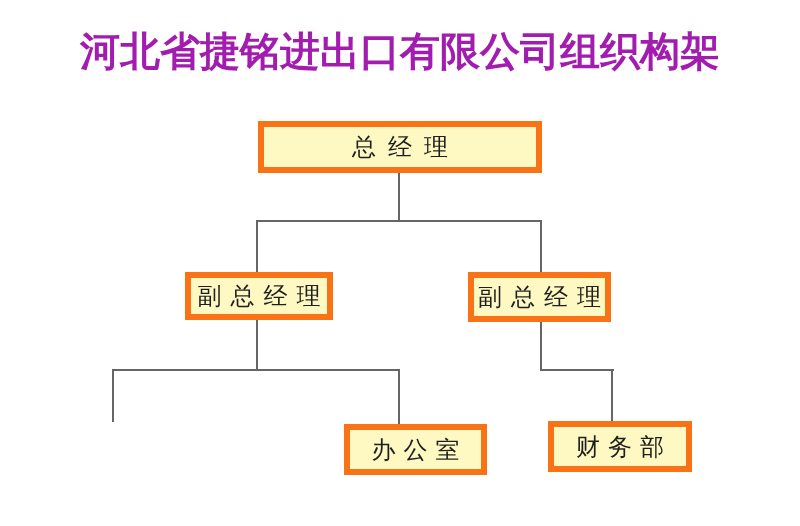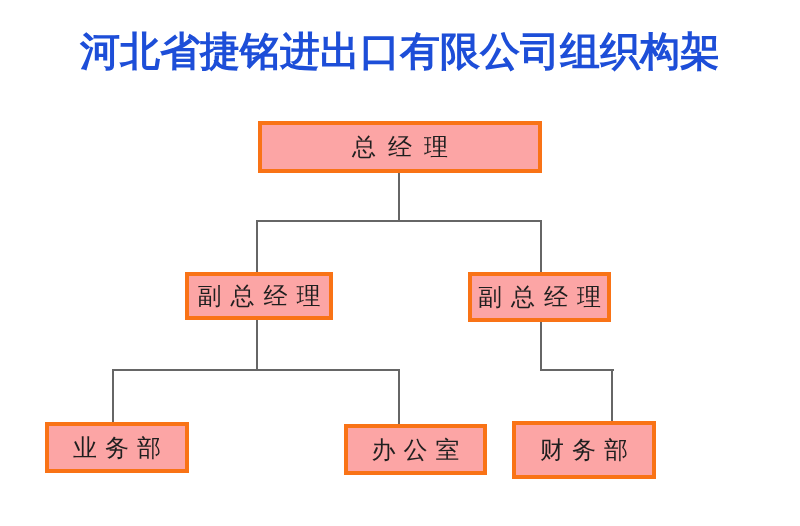--- a/index.html
+++ b/index.html
@@ -18,49 +18,49 @@
   .page-title {
     position: absolute;
     left: 0;
     top: 28px;
     width: 800px;
     margin: 0;
     text-align: center;
     font-size: 40px;
     line-height: 48px;
     font-weight: bold;
-    color: #1d4ed8;
+    color: #a21caf;
     letter-spacing: 0px;
     white-space: nowrap;
   }
   .node {
     position: absolute;
     box-sizing: border-box;
-    background: #fca5a5;
-    border: 4px solid #f97316;
+    background: #fef9c3;
+    border: 6px solid #f97316;
     display: flex;
     align-items: center;
     justify-content: center;
     text-align: center;
   }
   .node .label {
     font-size: 24px;
     color: #1f1f1f;
     letter-spacing: 9px;
     text-indent: 9px; 
     white-space: nowrap;
     line-height: 1;
   }
   .node-gm     { left: 258px; top: 121px; width: 284px; height: 52px; }
   .node-gm .label { letter-spacing: 12px; text-indent: 12px; }
   .node-dgm-l  { left: 185px; top: 272px; width: 148px; height: 48px; }
   .node-dgm-r  { left: 468px; top: 272px; width: 143px; height: 50px; }
   .node-biz    { left:  45px; top: 422px; width: 144px; height: 51px; }
   .node-off    { left: 344px; top: 424px; width: 143px; height: 51px; }
-  .node-fin    { left: 512px; top: 421px; width: 144px; height: 58px; }
+  .node-fin    { left: 548px; top: 421px; width: 144px; height: 51px; }
   .node-biz .label, .node-off .label, .node-fin .label { letter-spacing: 8px; text-indent: 8px; }
 
   .conn {
     position: absolute;
     background: #666666;
   }
   
   .c-gm-drop    { left: 398px; top: 172px; width: 2px;   height: 50px; }
   .c-rail-top   { left: 256px; top: 220px; width: 286px; height: 2px;  }
   .c-drop-dgm-l { left: 256px; top: 220px; width: 2px;   height: 52px; }
@@ -99,23 +99,20 @@
   </div>
 
   <div class="node node-dgm-l">
     <span class="label">副总经理</span>
   </div>
 
   <div class="node node-dgm-r">
     <span class="label">副总经理</span>
   </div>
 
-  <div class="node node-biz">
-    <span class="label">业务部</span>
-  </div>
 
   <div class="node node-off">
     <span class="label">办公室</span>
   </div>
 
   <div class="node node-fin">
     <span class="label">财务部</span>
   </div>
 
 </div>

